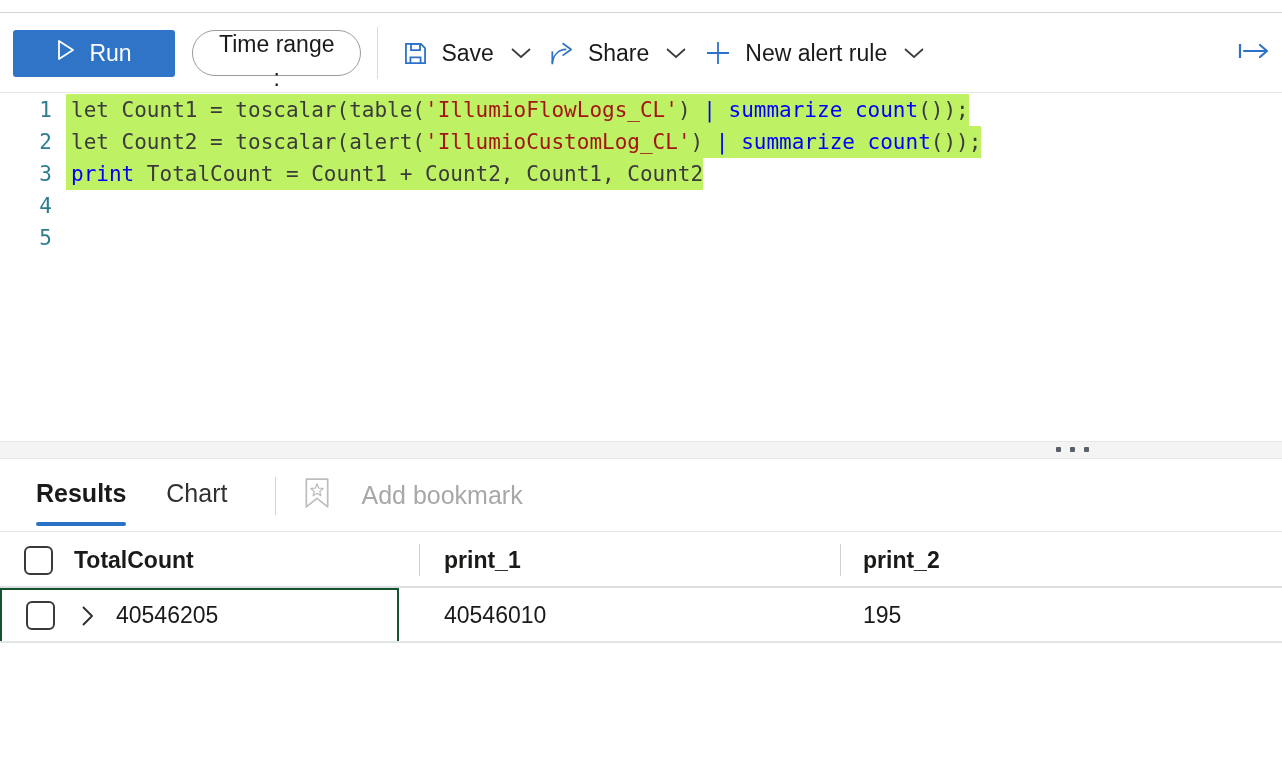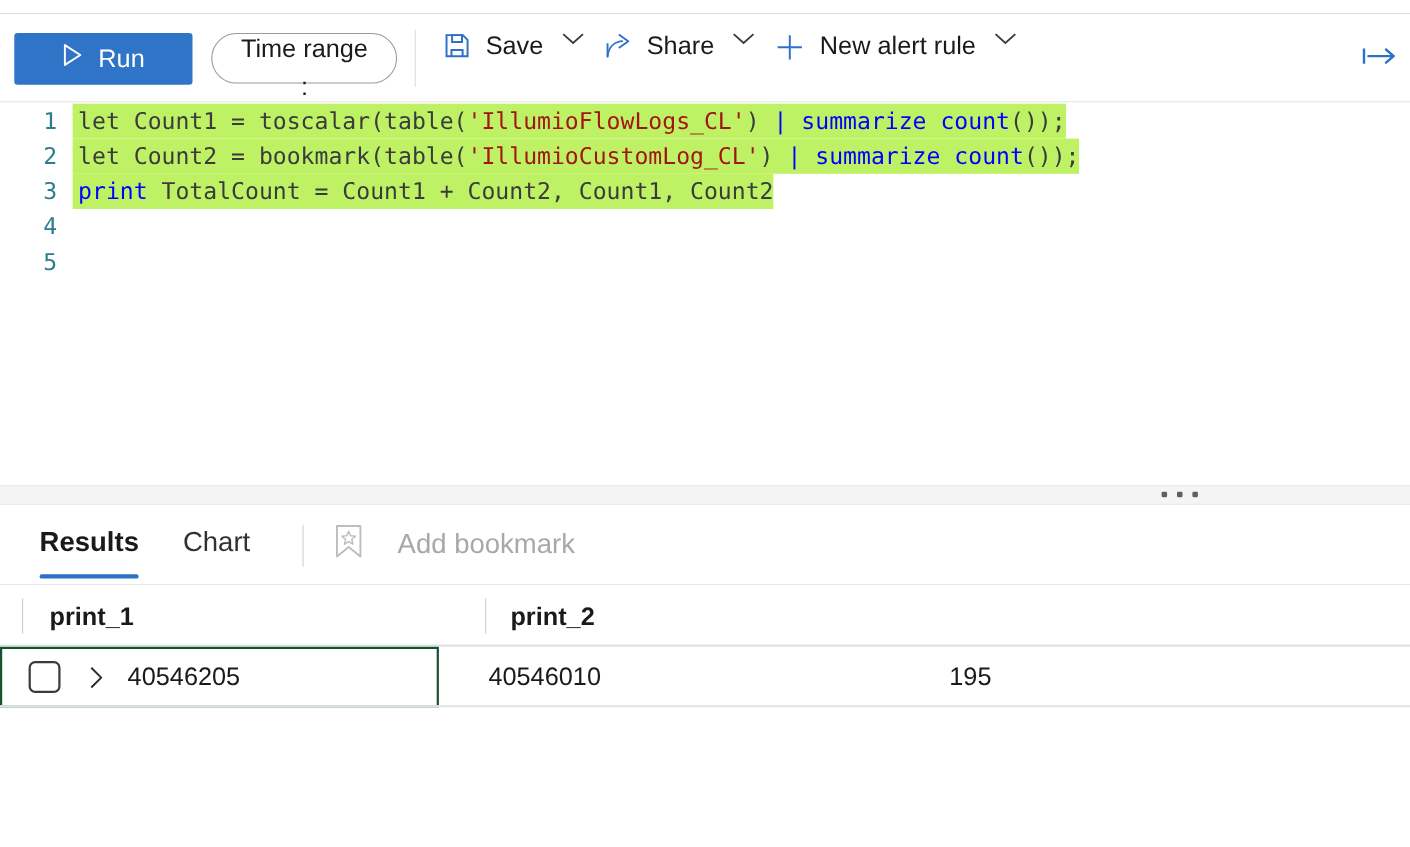--- a/index.html
+++ b/index.html
@@ -88,21 +88,21 @@
 
   .tb-sep {
     width: 1px;
     height: 52px;
     background: #dcdcdc;
     margin: 0 16px;
   }
 
   .tb-item {
     display: flex;
-    align-items: flex-start;
+    align-items: center;
     gap: 12px;
     height: 50px;
     padding: 0 8px;
     font-size: 23px;
     color: #1b1a19;
     cursor: pointer;
     white-space: nowrap;
   }
   .tb-item .tb-icon { display: flex; align-items: center; }
   .tb-caret { display: flex; align-items: center; margin-left: 4px; }
@@ -428,21 +428,21 @@
           <path d="M3 4 L3 18" fill="none" stroke="#2d72c8" stroke-width="2.2"></path>
           <path d="M7 11 L30 11 M23 5 L30 11 L23 17" fill="none" stroke="#2d72c8" stroke-width="2.2" stroke-linejoin="round" stroke-linecap="round"></path>
         </svg>
     </span>
   </div>
 </div>
 
 <div class="editor">
   <div class="code-area" id="code-area">
       <div class="code-line"><div class="gutter">1</div><div class="code-text sel"><span class="tok-plain">let Count1 = toscalar(table(</span><span class="tok-str">'IllumioFlowLogs_CL'</span><span class="tok-plain">) </span><span class="tok-op">|</span><span class="tok-plain"> </span><span class="tok-kw">summarize count</span><span class="tok-plain">());</span></div></div>
-      <div class="code-line"><div class="gutter">2</div><div class="code-text sel"><span class="tok-plain">let Count2 = bookmark(table(</span><span class="tok-str">'IllumioCustomLog_CL'</span><span class="tok-plain">) </span><span class="tok-op">|</span><span class="tok-plain"> </span><span class="tok-kw">summarize count</span><span class="tok-plain">());</span></div></div>
+      <div class="code-line"><div class="gutter">2</div><div class="code-text sel"><span class="tok-plain">let Count2 = toscalar(alert(</span><span class="tok-str">'IllumioCustomLog_CL'</span><span class="tok-plain">) </span><span class="tok-op">|</span><span class="tok-plain"> </span><span class="tok-kw">summarize count</span><span class="tok-plain">());</span></div></div>
       <div class="code-line"><div class="gutter">3</div><div class="code-text sel"><span class="tok-kw">print</span><span class="tok-plain"> TotalCount = Count1 + Count2, Count1, Count2</span></div></div>
       <div class="code-line"><div class="gutter">4</div><div class="code-text"></div></div>
       <div class="code-line"><div class="gutter">5</div><div class="code-text"></div></div>
     </div>
 </div>
 
 <div class="splitter">
   <div class="splitter-dots">
     <i></i>
       <i></i>
@@ -467,20 +467,24 @@
             <path d="M13 6.5 L14.6 10.4 L18.8 10.7 L15.6 13.5 L16.6 17.6 L13 15.3 L9.4 17.6 L10.4 13.5 L7.2 10.7 L11.4 10.4 Z" fill="none" stroke="#bdbdbd" stroke-width="1.2" stroke-linejoin="round"></path>
           </svg>
       </span>
       <span>Add bookmark</span>
     </div>
   </div>
 
   <div class="grid">
 
     <div class="grid-header">
+      <div class="cell-c0">
+        <span class="chk"></span>
+        <span class="hdr-text">TotalCount</span>
+      </div>
       <div class="col-div"></div>
       <div class="cell-c1">
         <span class="hdr-text plain">print_1</span>
       </div>
       <div class="col-div"></div>
       <div class="cell-c2">
         <span class="hdr-text plain">print_2</span>
       </div>
     </div>
 

